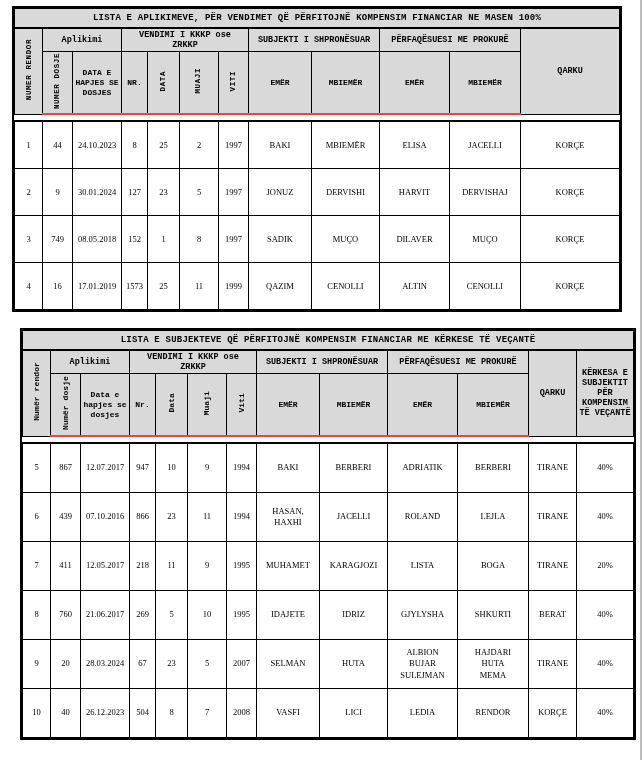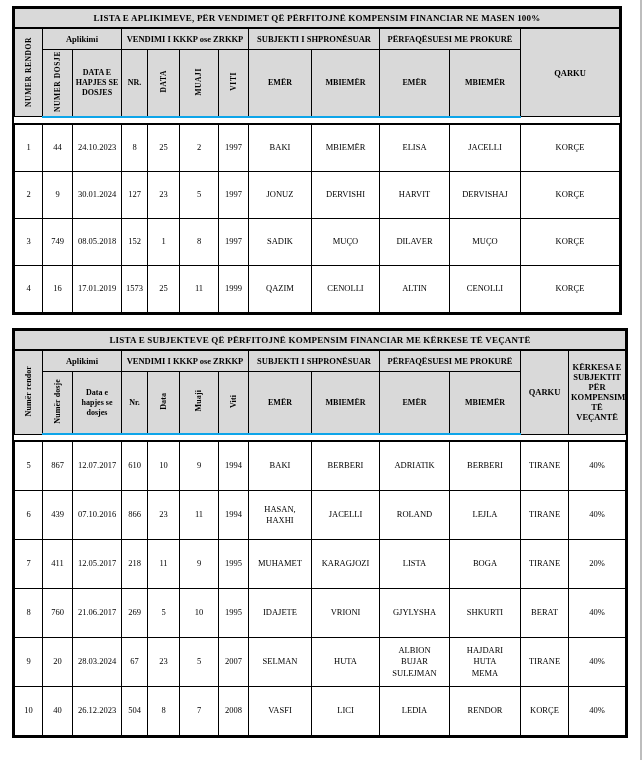--- a/index.html
+++ b/index.html
@@ -5,34 +5,34 @@
   html,body { margin:0; padding:0; }
   body {
     width:642px; height:760px; background:#ffffff;
     font-family:"Liberation Serif", serif; color:#000;
   }
   .page { position:relative; width:642px; height:760px; background:#fff; overflow:hidden; }
   .page-edge { position:absolute; right:0; top:0; width:2px; height:760px; background:#bdbdbd; }
 
   .tblwrap { position:absolute; border:2px solid #000; background:#fff; }
   .tblwrap.one { left:12px; top:6px; }
-  .tblwrap.two { left:12px; top:328px; }
+  .tblwrap.two { left:20px; top:328px; }
 
   table { border-collapse:collapse; table-layout:fixed; }
   .t1 { width:605px; }
   .t2 { width:611px; }
   td { border:1px solid #000; padding:1px 2px; text-align:center; vertical-align:middle; overflow:hidden; }
 
   
-  .hdr td { background:#d9d9d9; font-weight:bold; }
+  .hdr td { background:#d9d9d9; font-weight:bold;font-family:Liberation Mono, monospace; }
   .title-cell { height:16px; font-size:9px; letter-spacing:.2px; border-bottom:2px solid #000 !important; }
   .group-row td { height:18px; font-size:8.5px; }
   .sub-row td { height:58px; font-size:8px; line-height:1.25; }
   .t2 .sub-row td { height:59px; }
-  .hdr tr:last-child td { border-bottom:2px solid #0ea5e9;text-align:center; }
+  .hdr tr:last-child td { border-bottom:2px solid #ef4444;text-align:center; }
 
   
   .vtext {
     display:inline-block; writing-mode:vertical-rl; transform:rotate(180deg);
     white-space:nowrap; font-weight:bold; font-size:7.5px; letter-spacing:.6px;
   }
   .t2 .vtext { font-size:8px; letter-spacing:.1px; }
 
   
   .bod tr:first-child td { border-top:2px solid #000; }
@@ -225,21 +225,21 @@
           <col style="width:70px">
           <col style="width:71px">
         <col style="width:48px">
           <col style="width:57px">
       </colgroup>
       <tbody>
           <tr>
         <td>5</td>
             <td>867</td>
             <td>12.07.2017</td>
-            <td>610</td>
+            <td>947</td>
             <td>10</td>
             <td>9</td>
             <td>1994</td>
             <td>BAKI</td>
             <td>BERBERI</td>
             <td>ADRIATIK</td>
             <td>BERBERI</td>
             <td>TIRANE</td>
             <td>40%</td>
       </tr>
@@ -275,21 +275,21 @@
       </tr>
       <tr>
         <td>8</td>
             <td>760</td>
             <td>21.06.2017</td>
             <td>269</td>
             <td>5</td>
             <td>10</td>
             <td>1995</td>
             <td>IDAJETE</td>
-            <td>VRIONI</td>
+            <td>IDRIZ</td>
             <td>GJYLYSHA</td>
             <td>SHKURTI</td>
             <td>BERAT</td>
             <td>40%</td>
       </tr>
       <tr>
         <td>9</td>
             <td>20</td>
             <td>28.03.2024</td>
             <td>67</td>

